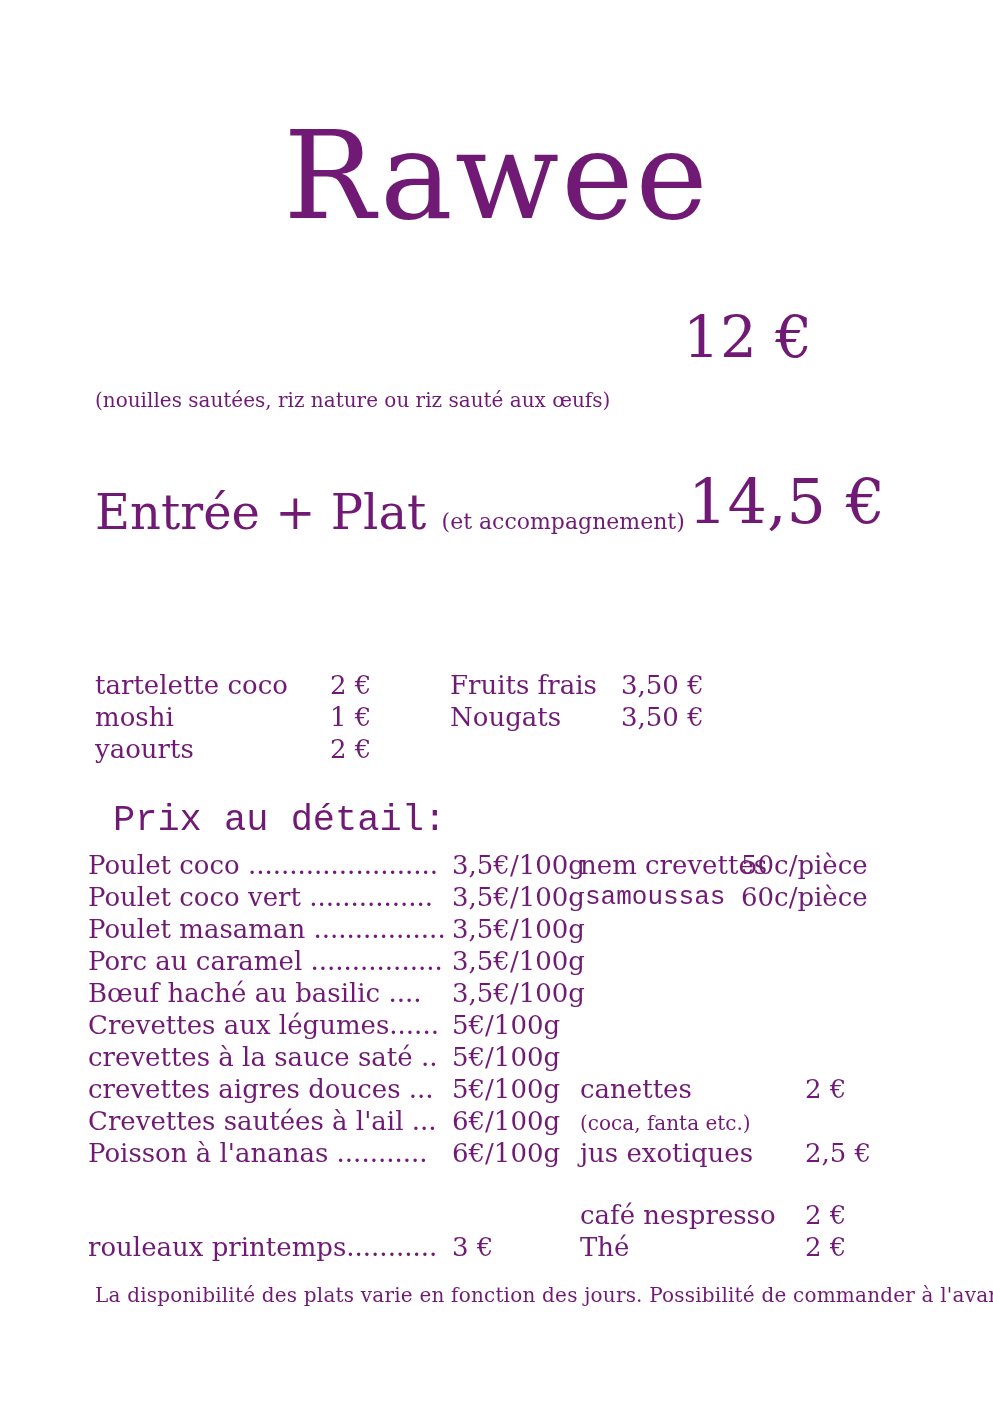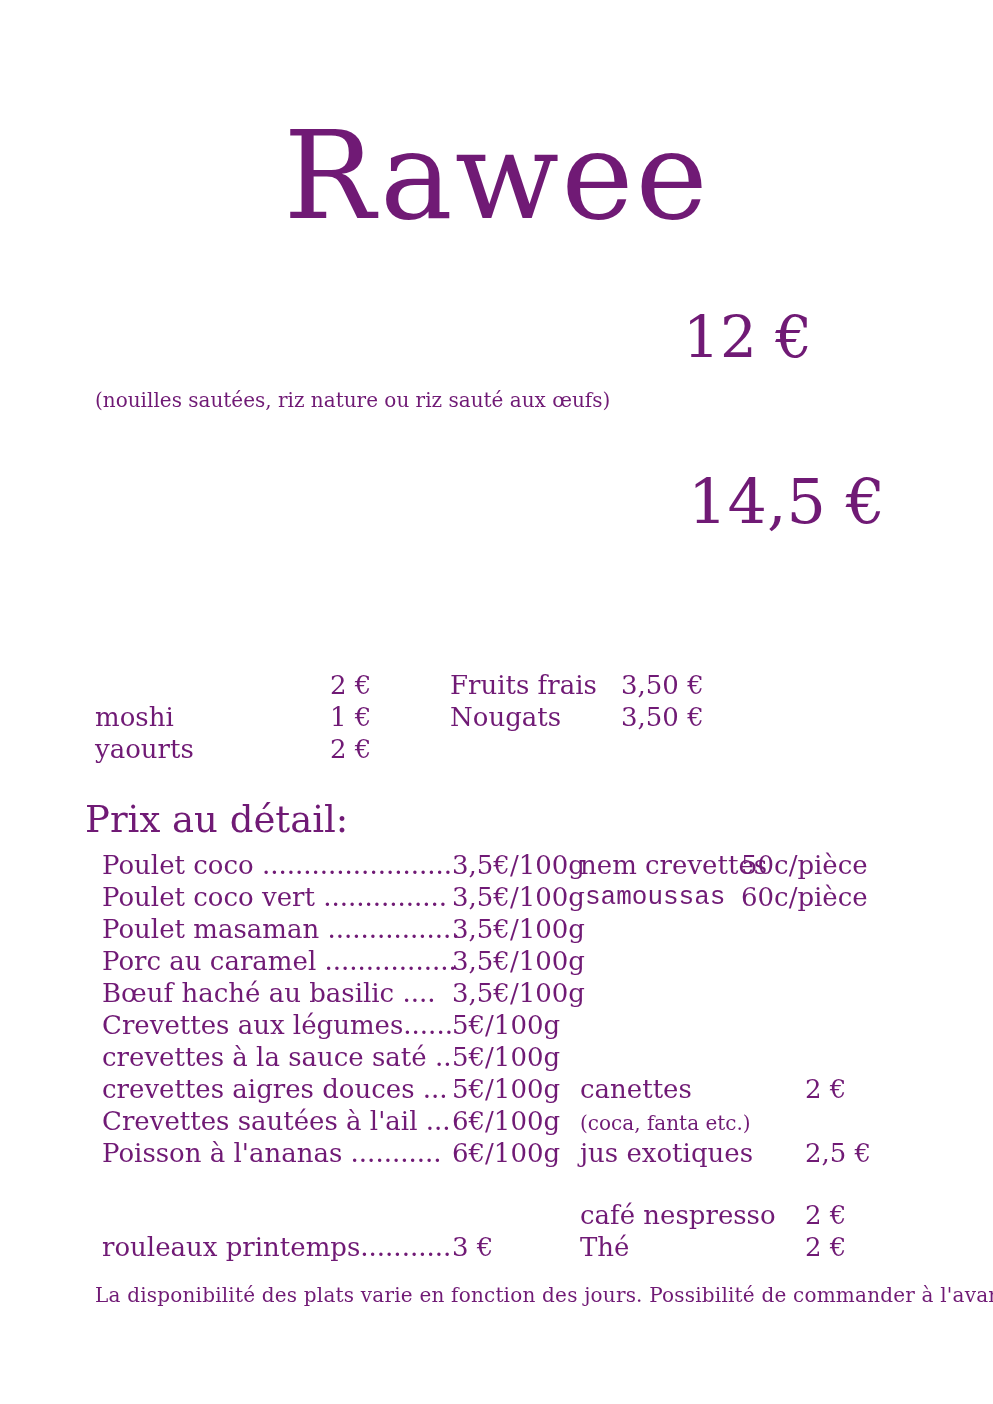--- a/index.html
+++ b/index.html
@@ -32,31 +32,31 @@
   .formula-note  { font-size: 20px; }
 
   .f1-name  { top: 318px; left: 95px; }
   .f1-price { top: 306px; left: 683px; }
   .f1-note  { top: 388px; left: 95px; }
 
   .f2-name  { top: 486px; left: 95px; }
   .f2-price { top: 468px; left: 688px; font-size: 62px; }
 
   .dessert-heading { top: 598px; left: 95px; font-size: 48px; line-height: 1.1; }
-  .detail-heading  { top: 800px; left: 85px; font-size: 37px; line-height: 1.1; }
+  .detail-heading  { top: 800px; left: 113px; font-size: 37px; line-height: 1.1; font-family: Liberation Mono, monospace; }
 
   .row { position: absolute; left: 0; width: 100%; height: 32px; font-size: 26px; }
   .row span { position: absolute; white-space: nowrap; }
 
   .c1 { left: 95px; }
   .c2 { left: 330px; }   
   .c3 { left: 450px; }   
   .c4 { left: 621px; }   
 
-  .d1 { left: 102px; }    
+  .d1 { left: 88px; }    
   .d2 { left: 452px; }   
   .d3 { left: 568px; margin-left: 12px; }   
   .d3i { left: 585px; font-family: Liberation Mono, monospace; }  
   .d4 { left: 805px; }   
   .d4p { left: 741px; }  
   .small-note { font-size: 20px; top: 5px; }
 
   .footer {
     top: 1283px; left: 95px;
     font-size: 20px;
@@ -66,24 +66,26 @@
 </head>
 <body>
 
 <div class="page">
 
   <div class="abs title">Rawee</div>
 
   <div class="abs formula-price f1-price">12 €</div>
   <div class="abs formula-note f1-note">(nouilles sautées, riz nature ou riz sauté aux œufs)</div>
 
+  <div class="abs formula-name f2-name"><span>Entrée + Plat </span><span class="formula-suffix">(et accompagnement)</span></div>
   <div class="abs formula-price f2-price">14,5 €</div>
 
 
   <div class="row" style="top:670px">
+    <span class="c1">tartelette coco</span>
     <span class="c2">2 €</span>
     <span class="c3">Fruits frais</span>
     <span class="c4">3,50 €</span>
   </div>
   <div class="row" style="top:702px">
     <span class="c1">moshi</span>
     <span class="c2">1 €</span>
     <span class="c3">Nougats</span>
     <span class="c4">3,50 €</span>
   </div>

